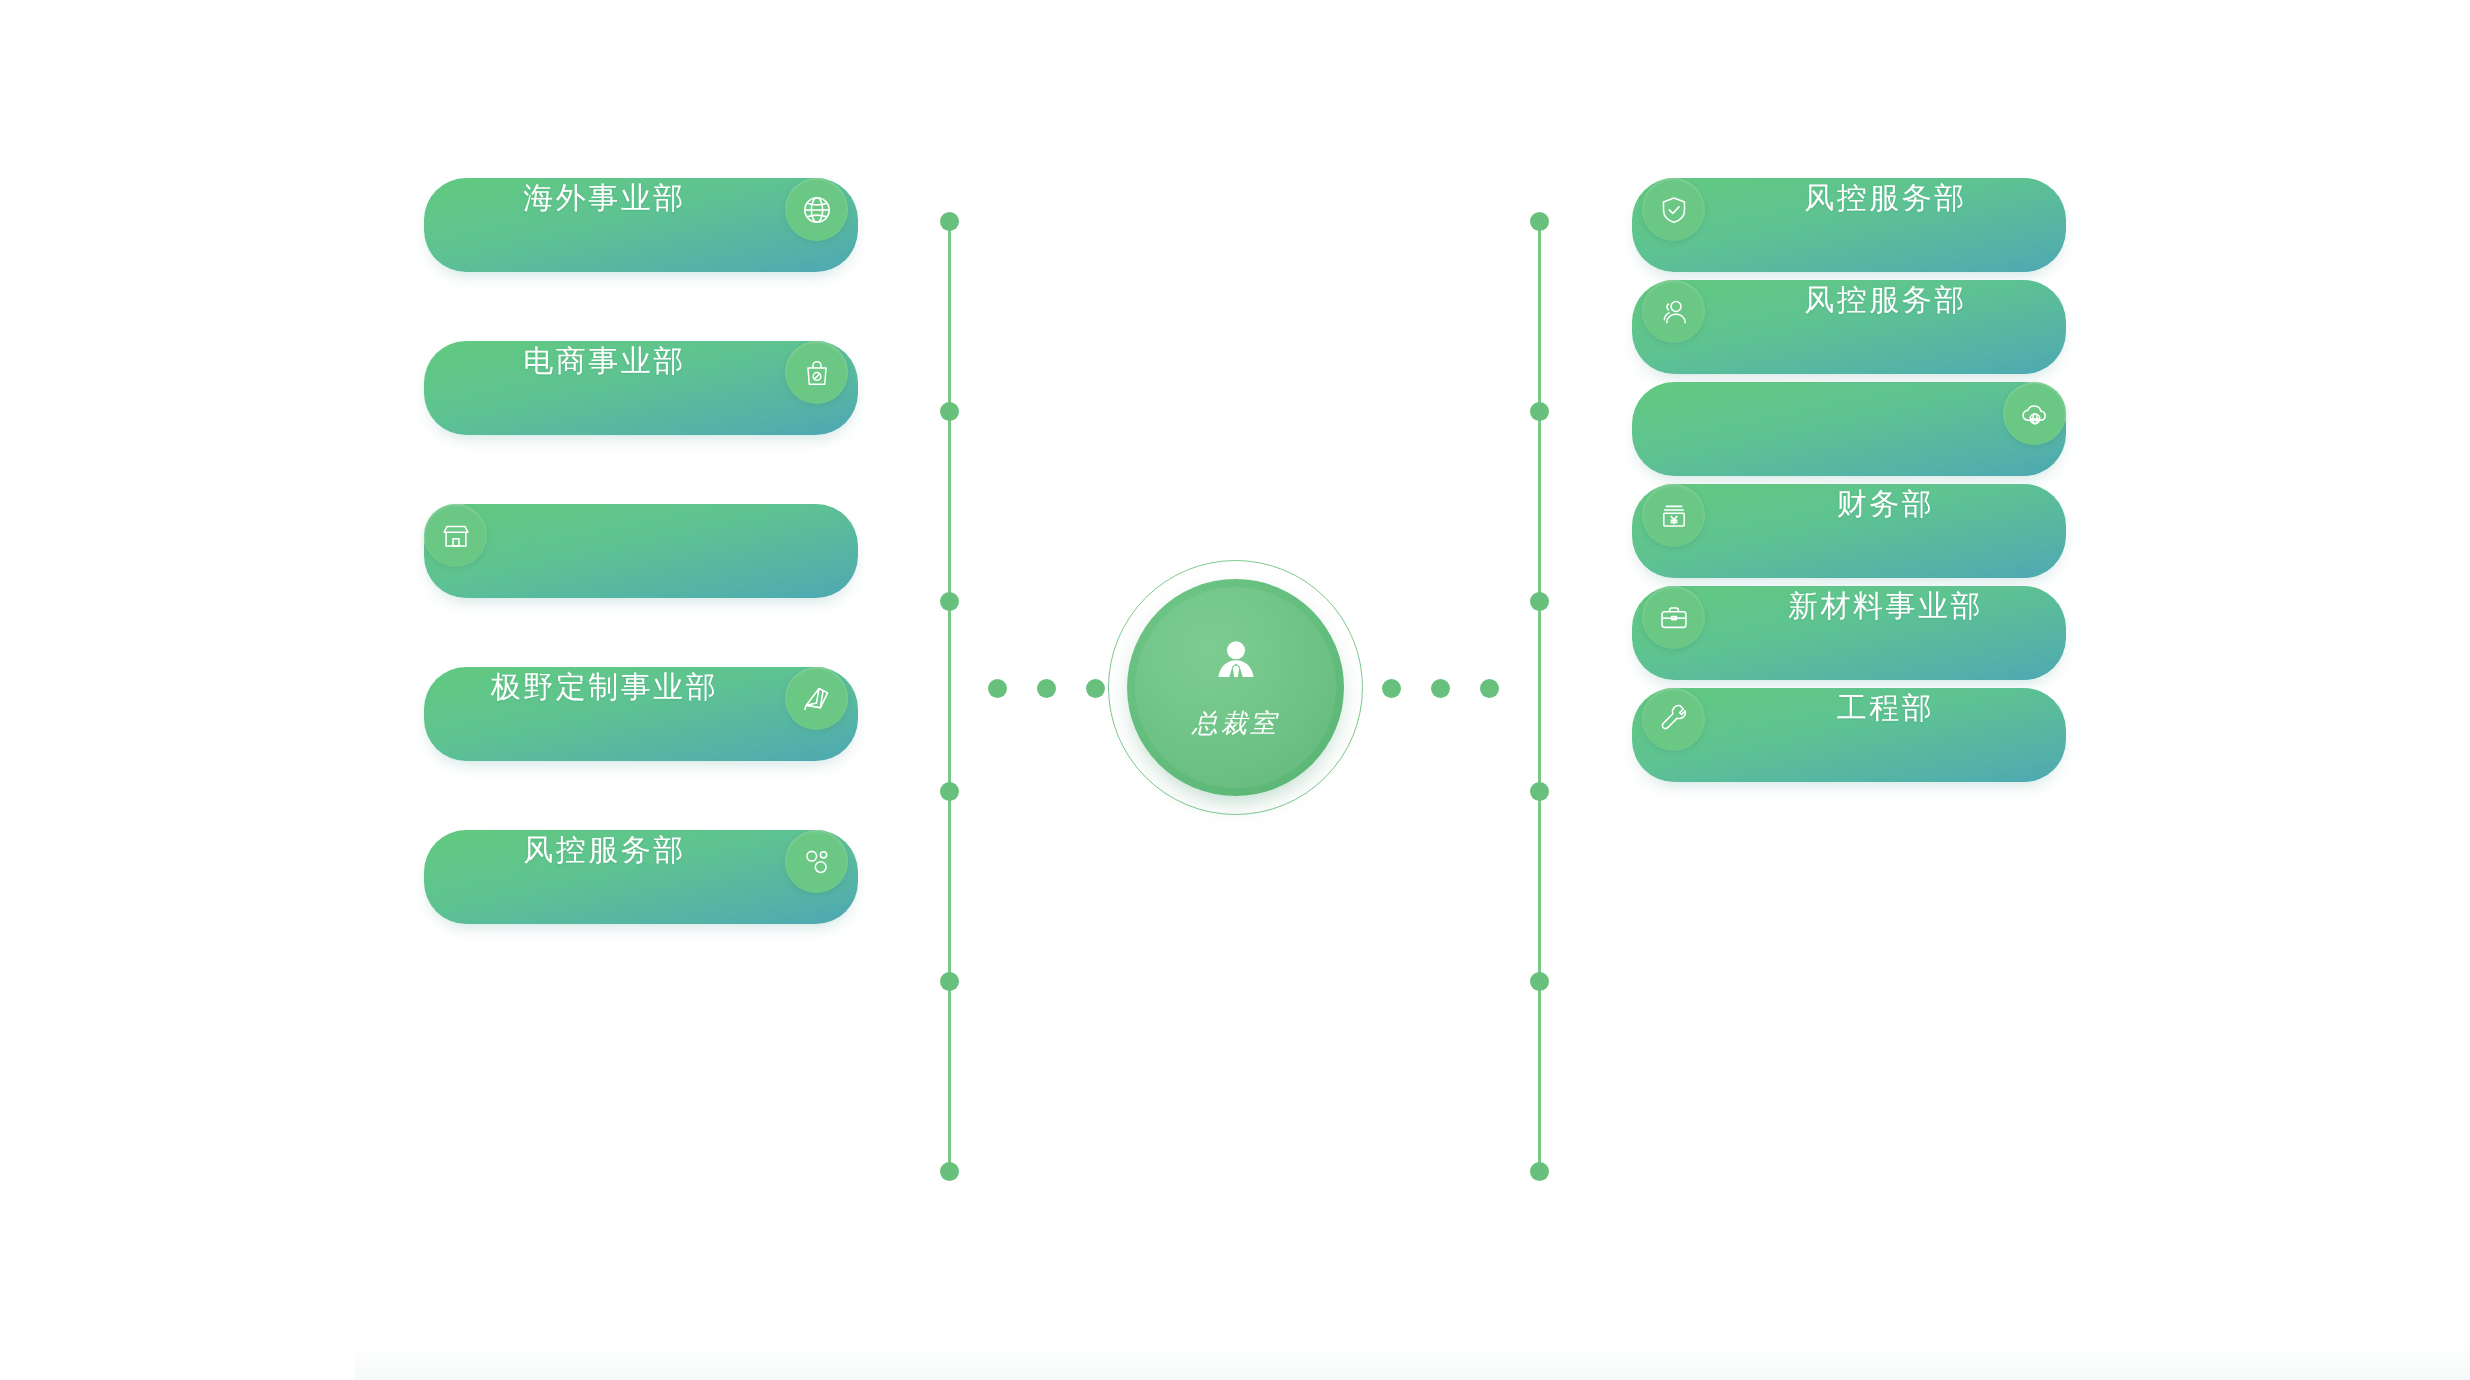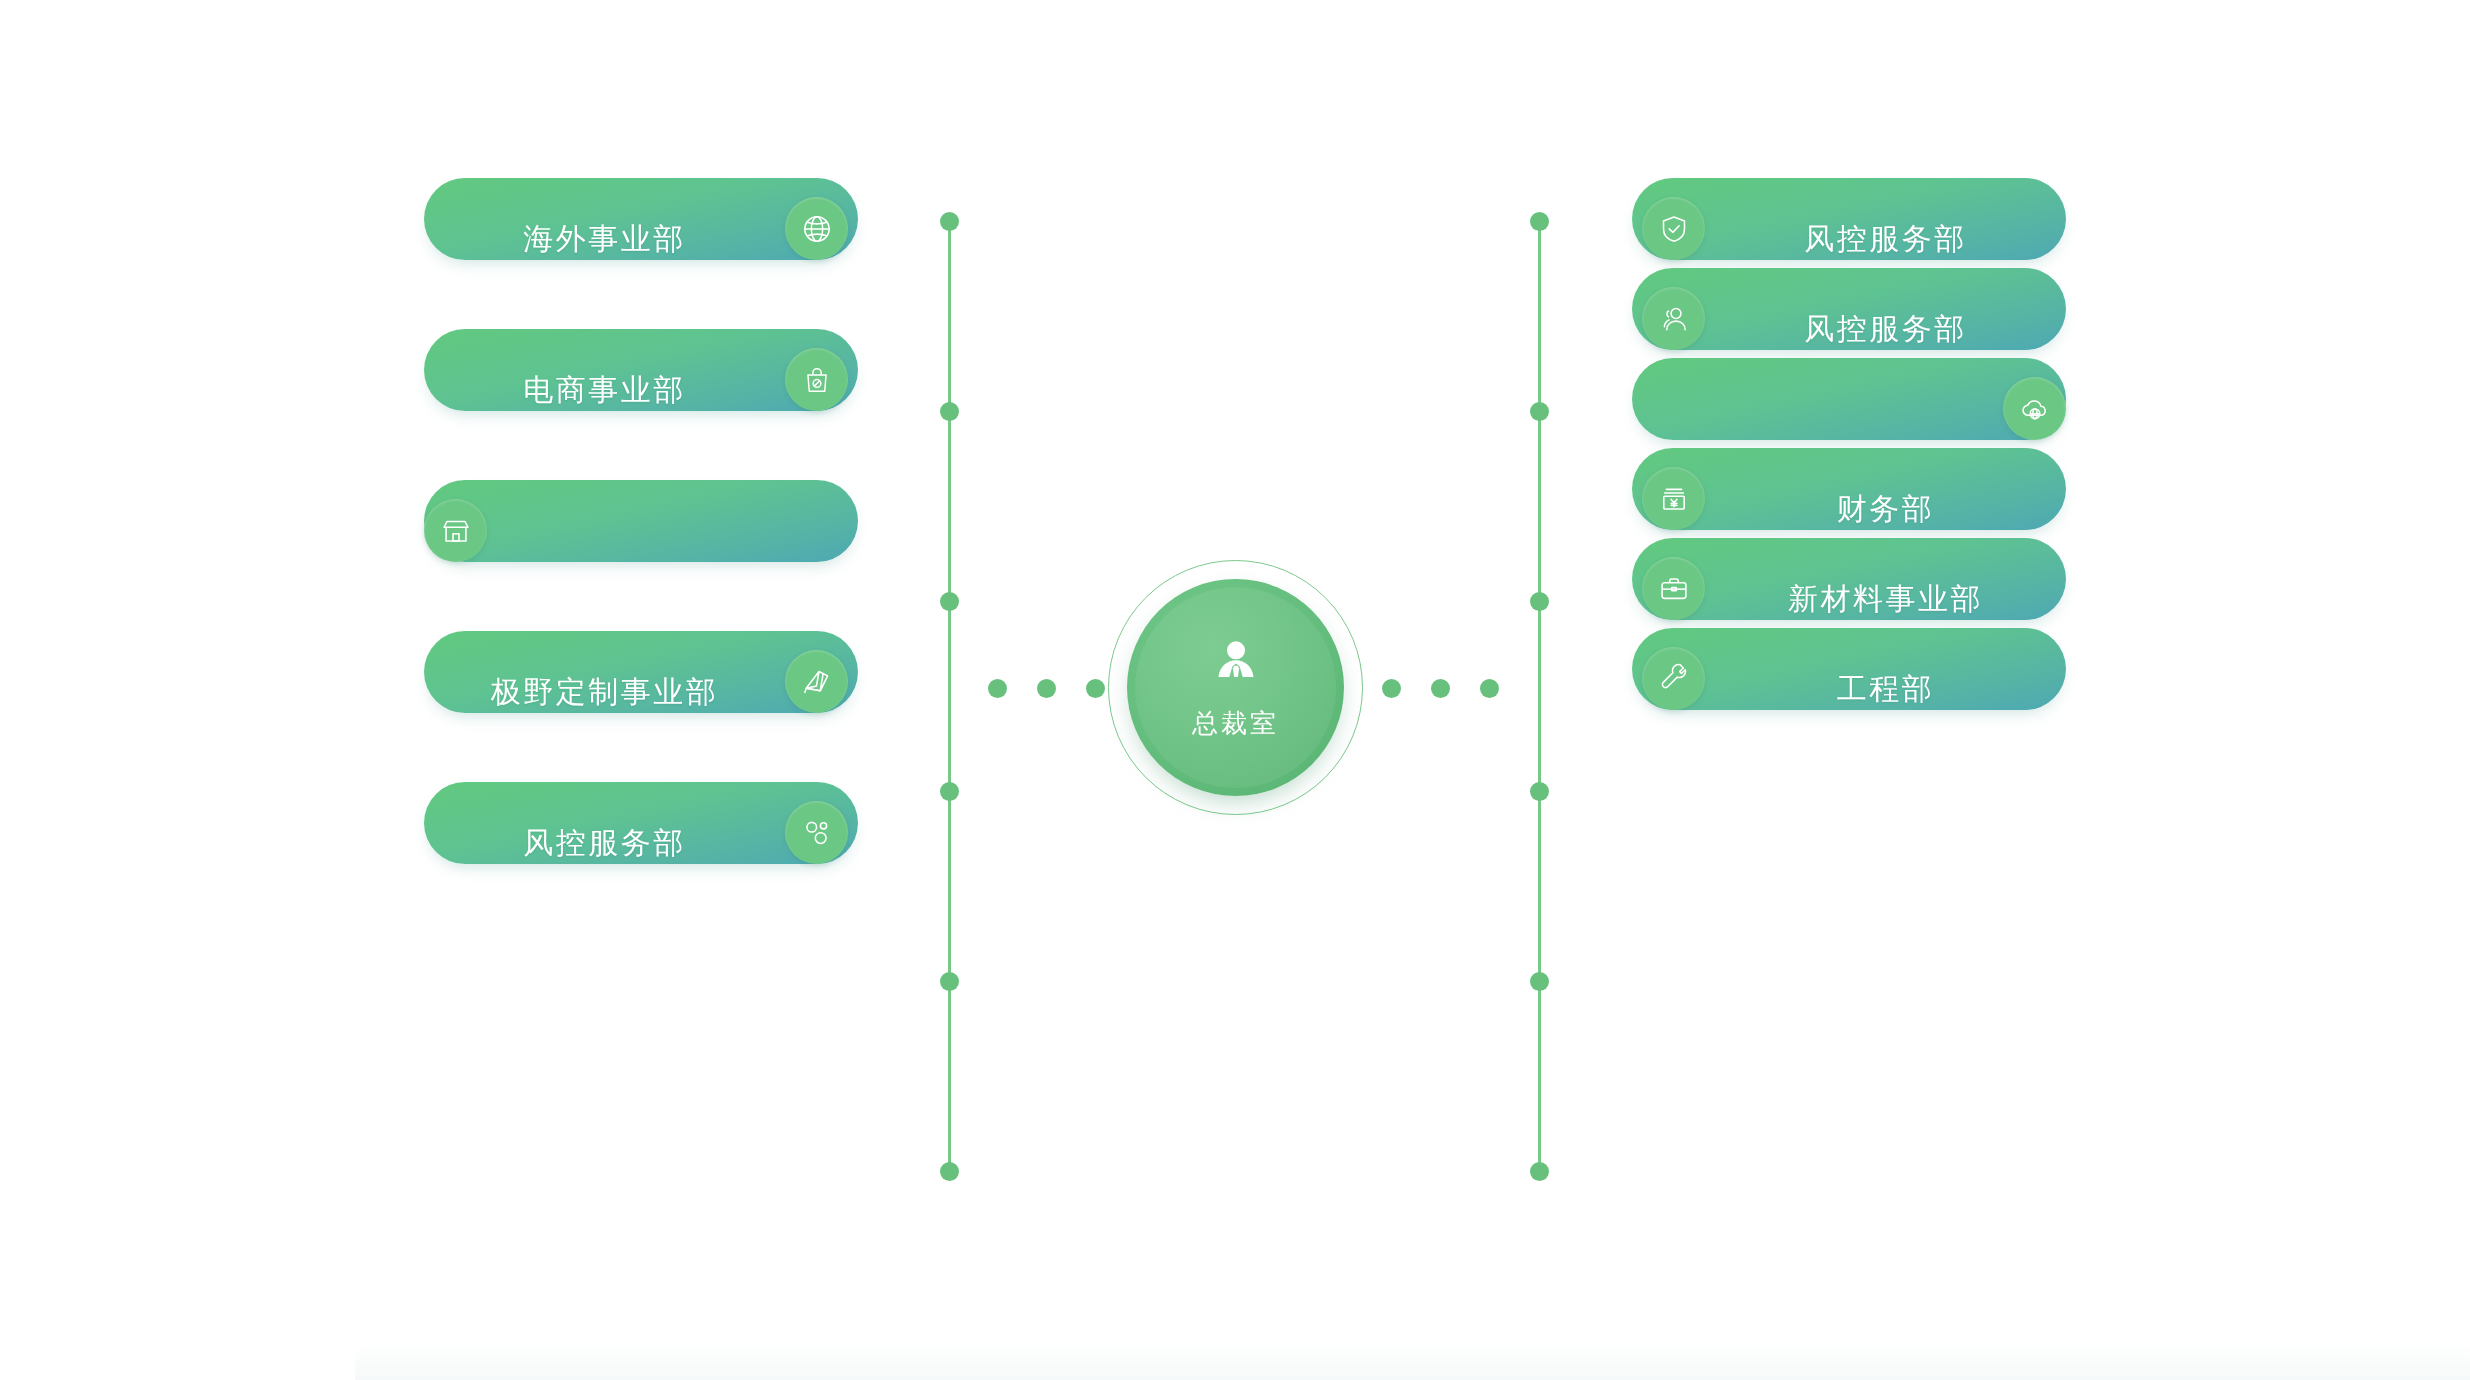--- a/index.html
+++ b/index.html
@@ -40,24 +40,24 @@
     flex-direction: column;
     gap: 69px;
   }
   .col-left  { left: 424px; }
   .col-right { left: 1632px; gap: 8px; }
 
   
   .pill {
     position: relative;
     width: 434px;
-    height: 82px;
+    height: 94px;
     border-radius: 42px;
     display: flex;
-    align-items: flex-end;
+    align-items: flex-start;
     background: linear-gradient(168deg, #62c97f 0%, #5ec391 42%, #55b3a6 78%, #4da8b3 100%);
     box-shadow: 0 8px 16px -6px rgba(80,160,150,0.30);
     cursor: pointer;
   }
   .pill-left  { padding-right: 10px; }
   .pill-right { padding-left: 10px; flex-direction: row-reverse; }
 
   .pill-label {
     flex: 1;
     text-align: center;
@@ -142,20 +142,21 @@
     border-radius: 50%;
     background: rgba(255,255,255,0.07);
     pointer-events: none;
   }
   .center-label {
     color: #ffffff;
     font-size: 26px;
     letter-spacing: 3px;
     position: relative;
     z-index: 2;
+    font-style: italic;
   }
   .center-person { position: relative; z-index: 2; margin-bottom: 2px; }
 
   
   .hdots {
     position: absolute;
     top: 679px;
     display: flex;
     align-items: center;
     gap: 30px;

